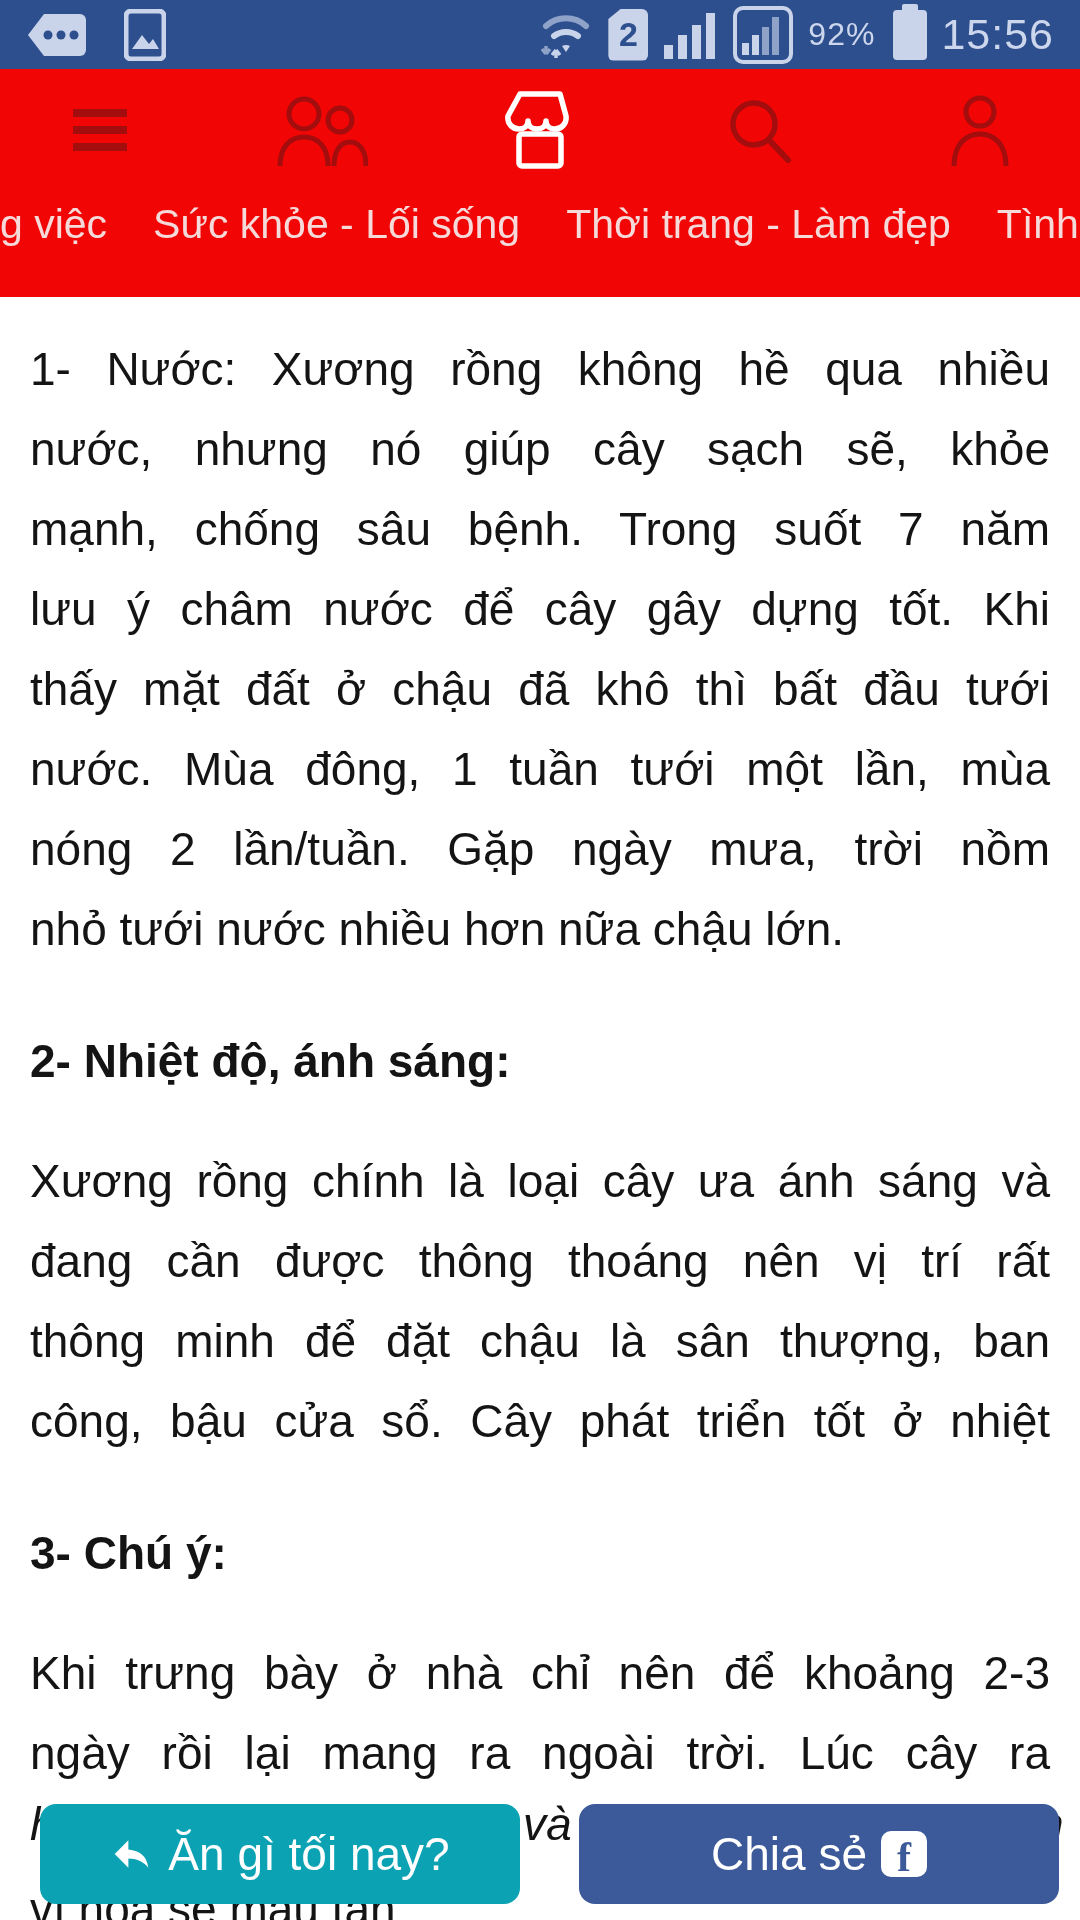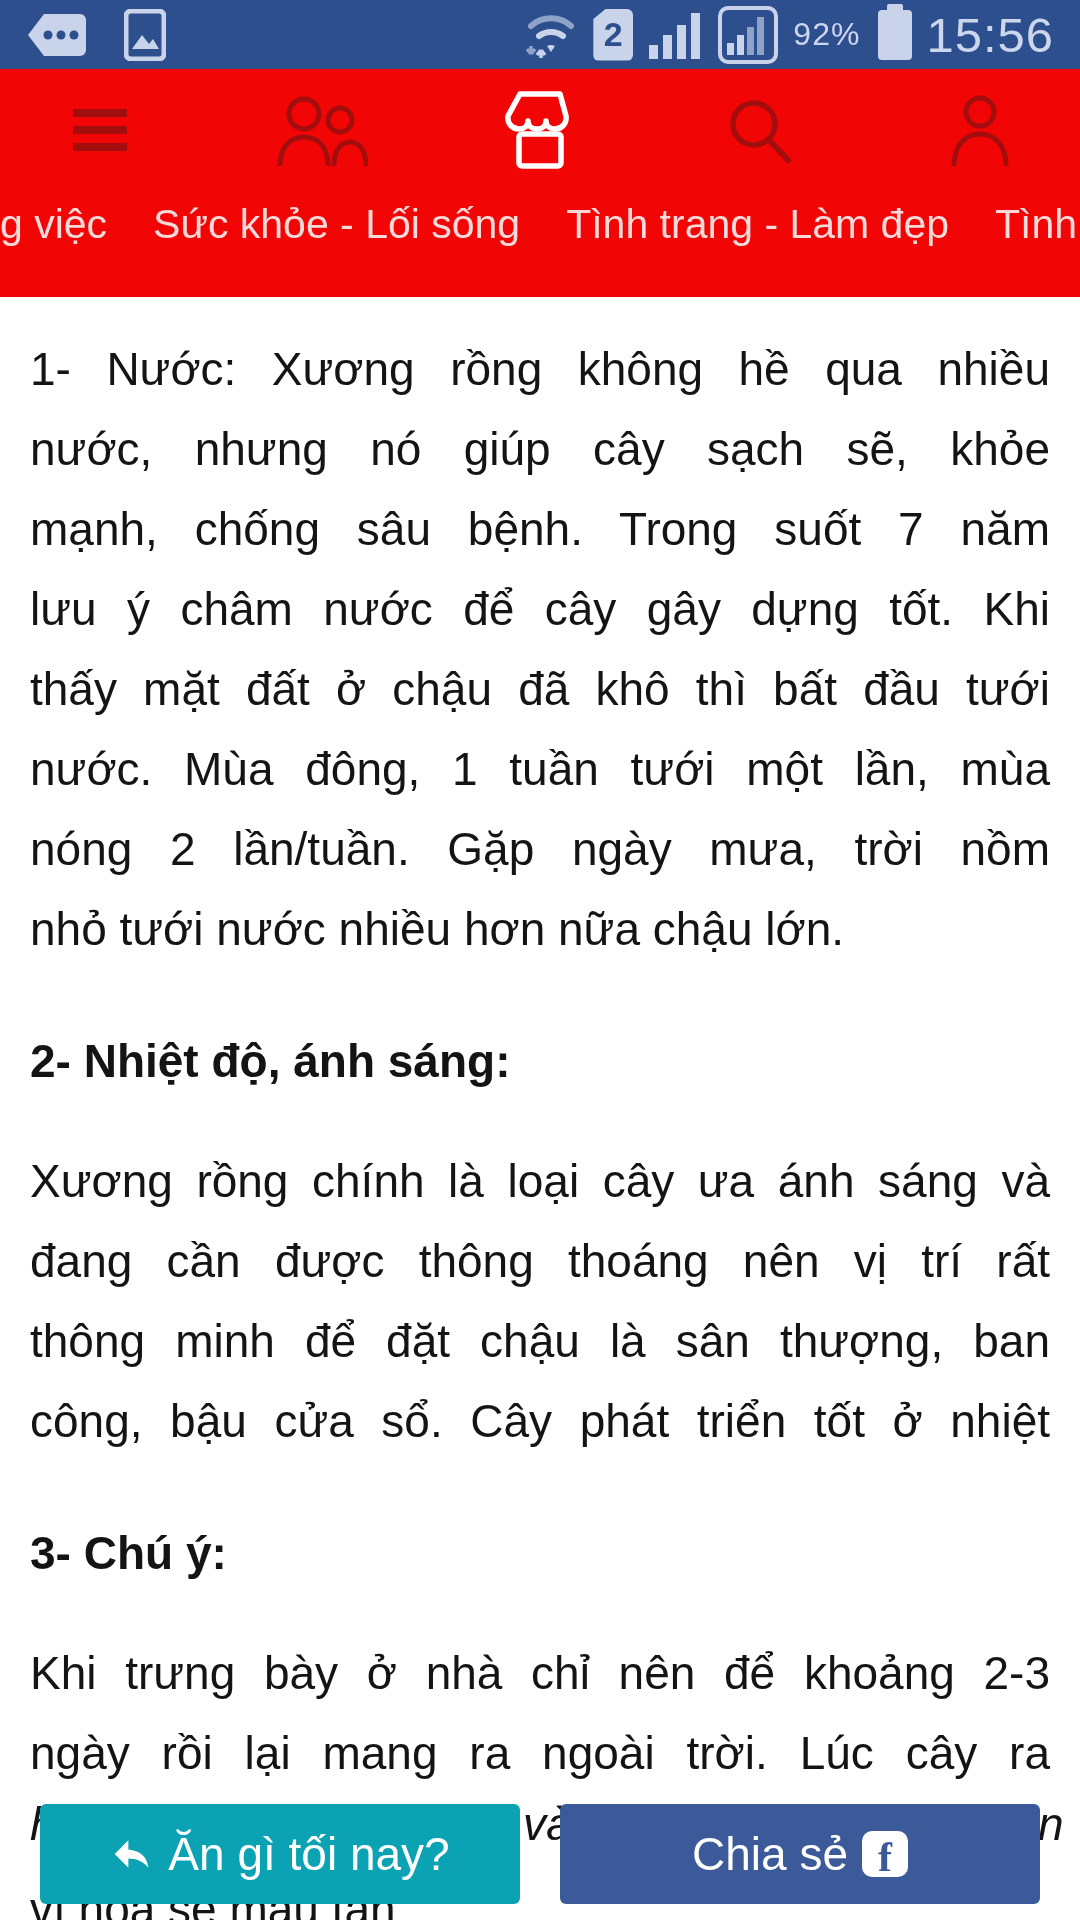--- a/index.html
+++ b/index.html
@@ -9,21 +9,21 @@
   }
   
   .status-bar{
     height:69px;background:#2d4f8e;display:flex;align-items:center;
     padding:0 26px;box-sizing:border-box;color:#ccd6ec;
   }
   .sb-left{display:flex;align-items:center;gap:36px;}
   .sb-spacer{flex:1;}
   .sb-right{display:flex;align-items:center;gap:14px;}
   .sb-text{font-size:32px;color:#ccd6ec;letter-spacing:1px;}
-  .sb-time{font-size:49px;}
+  .sb-time{font-size:43px;}
   .sim-badge{
     width:40px;height:52px;background:#c9d4ea;color:#2d4f8e;
     display:flex;align-items:center;justify-content:center;
     font-size:34px;font-weight:bold;border-radius:6px;
     clip-path:polygon(32% 0,100% 0,100% 100%,0 100%,0 20%);
   }
   .battery{
     width:34px;height:50px;background:#c9d4ea;border-radius:4px;position:relative;margin-left:4px;
   }
   .battery:before{
@@ -53,26 +53,26 @@
   .para{margin:0;}
   .para.m-top{margin-top:52px;}
   .frag-line{position:relative;height:68px;}
   .frag{position:absolute;top:3px;font-style:italic;}
   .frag-left{left:0;}
   .frag-mid{left:493px;}
   .frag-right{left:1008px;}
   .pushed{margin-top:20px;}
   
   .action-btn{
-    position:absolute;top:1804px;width:480px;height:100px;border-radius:6px;
+    position:absolute;top:1804px;width:480px;height:100px;border-radius:16px;
     display:flex;align-items:center;justify-content:center;gap:14px;
     color:#ffffff;font-size:46px;z-index:5;border:none;
   }
   .btn-dinner{left:40px;background:#0ba3b3;}
-  .btn-share{left:560px;background:#3c5a99;}
+  .btn-share{left:579px;background:#3c5a99;}
   .fb-badge{
     width:46px;height:46px;background:#ffffff;border-radius:10px;overflow:hidden;
     display:flex;align-items:flex-end;justify-content:center;
   }
   .fb-f{color:#3c5a99;font-weight:bold;font-size:42px;line-height:40px;font-family:"Liberation Serif",serif;}
   svg{display:block;}
 </style>
 </head>
 <body>
 
@@ -160,21 +160,21 @@
     <span class="hicon">
       <svg width="72" height="76" viewBox="0 0 72 76">
         <circle cx="36" cy="20" r="14" fill="none" stroke="#a40d0d" stroke-width="5"></circle>
         <path d="M10 74 c0 -22 12 -32 26 -32 s26 10 26 32" fill="none" stroke="#a40d0d" stroke-width="5"></path>
       </svg>
     </span>
   </div>
   <div class="tab-row">
     <span class="tab">g việc</span>
     <span class="tab">Sức khỏe - Lối sống</span>
-    <span class="tab">Tình trang - Làm đẹp</span>
+    <span class="tab">Thời trang - Làm đẹp</span>
     <span class="tab">Tình yêu -</span>
   </div>
 </div>
 
 <div class="article">
 
   <div class="para">
     <div class="tline">1- Nước: Xương rồng không hề qua nhiều</div>
     <div class="tline">nước, nhưng nó giúp cây sạch sẽ, khỏe</div>
     <div class="tline">mạnh, chống sâu bệnh. Trong suốt 7 năm</div>

